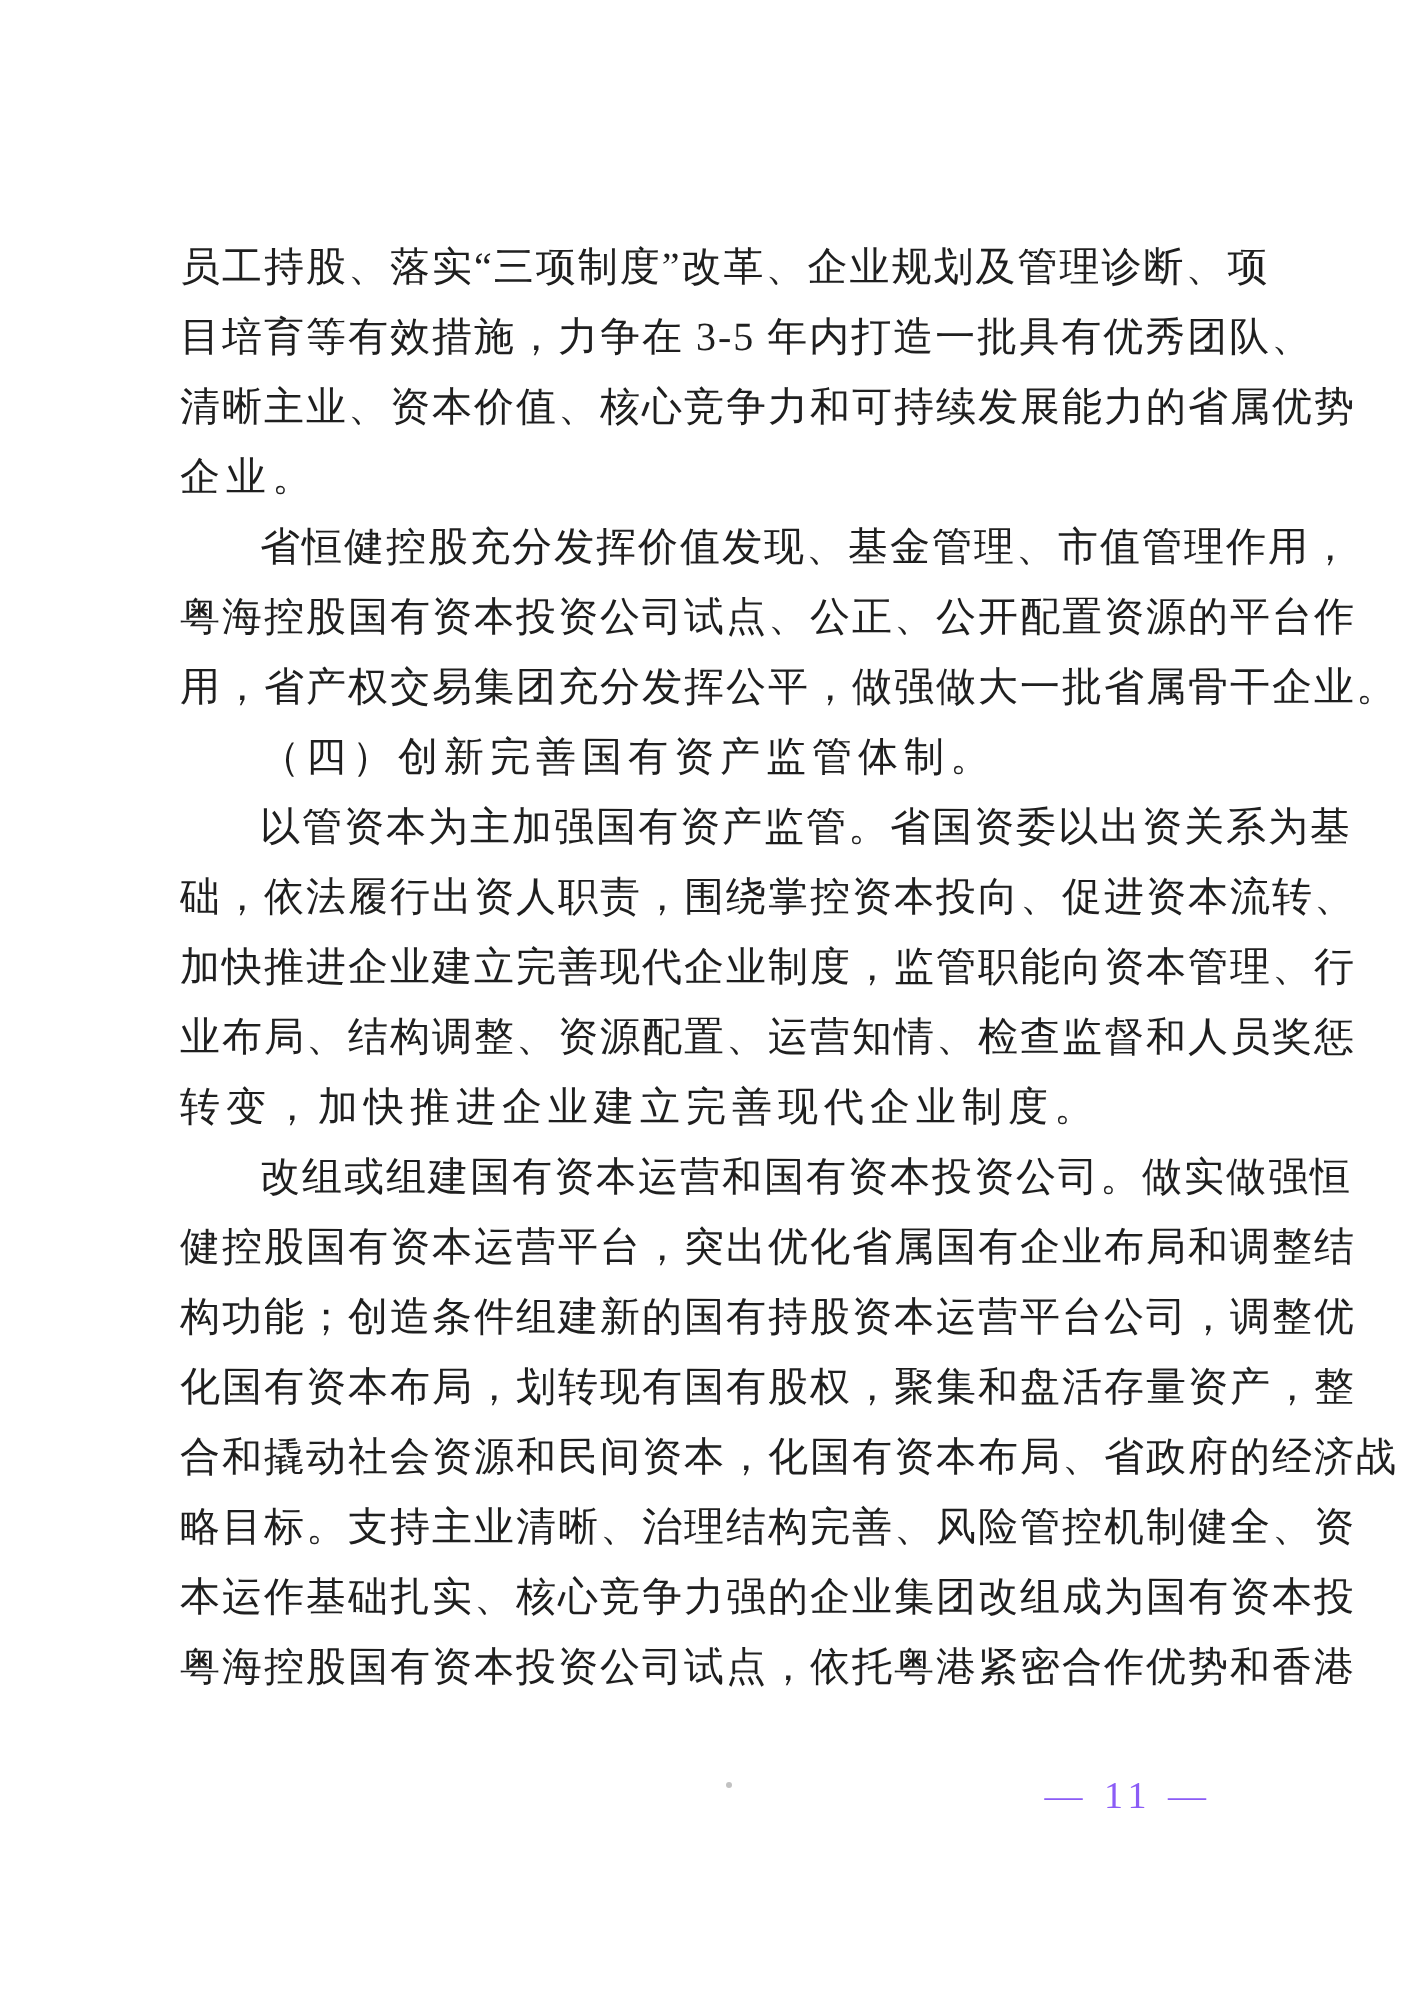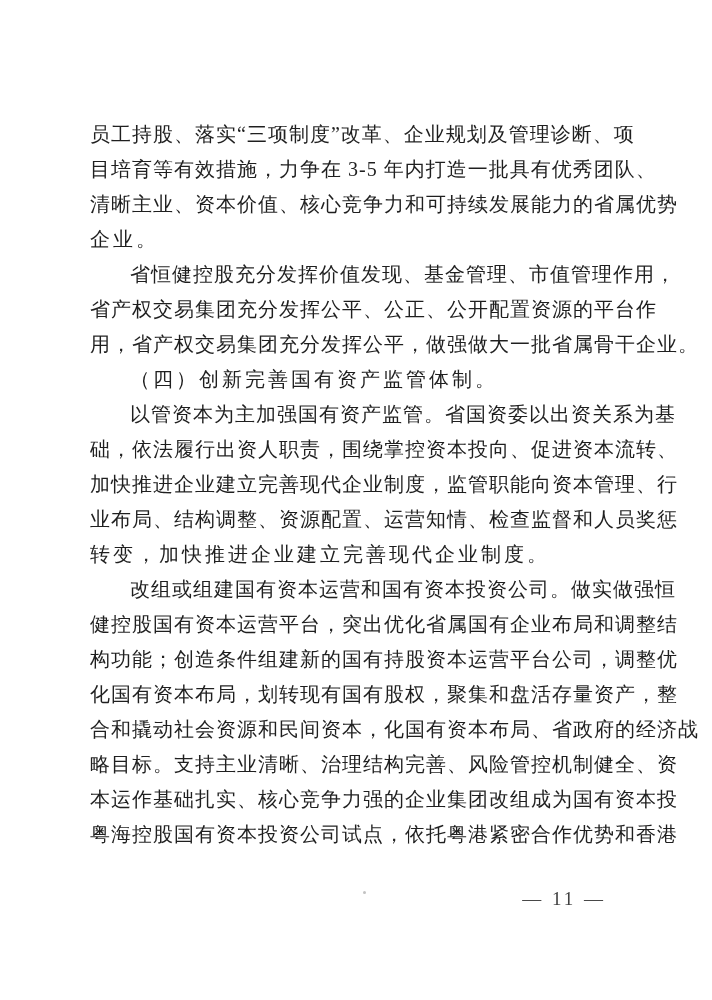--- a/index.html
+++ b/index.html
@@ -45,21 +45,21 @@
     letter-spacing: 3px;
   }
   .pagenum {
     position: absolute;
     top: 888px;
     left: 90px;
     width: 516px;
     text-align: right;
     font-size: 19px;
     letter-spacing: 3px;
-    color: #404040;
+    color: #8b5cf6;
   }
   .artifact-dot {
     position: absolute;
     top: 891px;
     left: 363px;
     width: 3px;
     height: 3px;
     border-radius: 50%;
     background: #9a9a9a;
     opacity: 0.6;
@@ -68,21 +68,21 @@
 </head>
 <body>
 
 <div class="page">
   <div class="content">
     <div class="line">员工持股、落实“三项制度”改革、企业规划及管理诊断、项</div>
     <div class="line">目培育等有效措施，力争在 3-5 年内打造一批具有优秀团队、</div>
     <div class="line">清晰主业、资本价值、核心竞争力和可持续发展能力的省属优势</div>
     <div class="line l-end">企业。</div>
     <div class="line l-ind">省恒健控股充分发挥价值发现、基金管理、市值管理作用，</div>
-    <div class="line">省产权交易集团充分发挥公平、公正、公开配置资源的平台作</div>
+    <div class="line">粤海控股国有资本投资公司试点、公正、公开配置资源的平台作</div>
     <div class="line">用，省产权交易集团充分发挥公平，做强做大一批省属骨干企业。</div>
     <div class="line l-ind l-end">（四）创新完善国有资产监管体制。</div>
     <div class="line l-ind">以管资本为主加强国有资产监管。省国资委以出资关系为基</div>
     <div class="line">础，依法履行出资人职责，围绕掌控资本投向、促进资本流转、</div>
     <div class="line">加快推进企业建立完善现代企业制度，监管职能向资本管理、行</div>
     <div class="line">业布局、结构调整、资源配置、运营知情、检查监督和人员奖惩</div>
     <div class="line l-end">转变，加快推进企业建立完善现代企业制度。</div>
     <div class="line l-ind">改组或组建国有资本运营和国有资本投资公司。做实做强恒</div>
     <div class="line">健控股国有资本运营平台，突出优化省属国有企业布局和调整结</div>
     <div class="line">构功能；创造条件组建新的国有持股资本运营平台公司，调整优</div>

